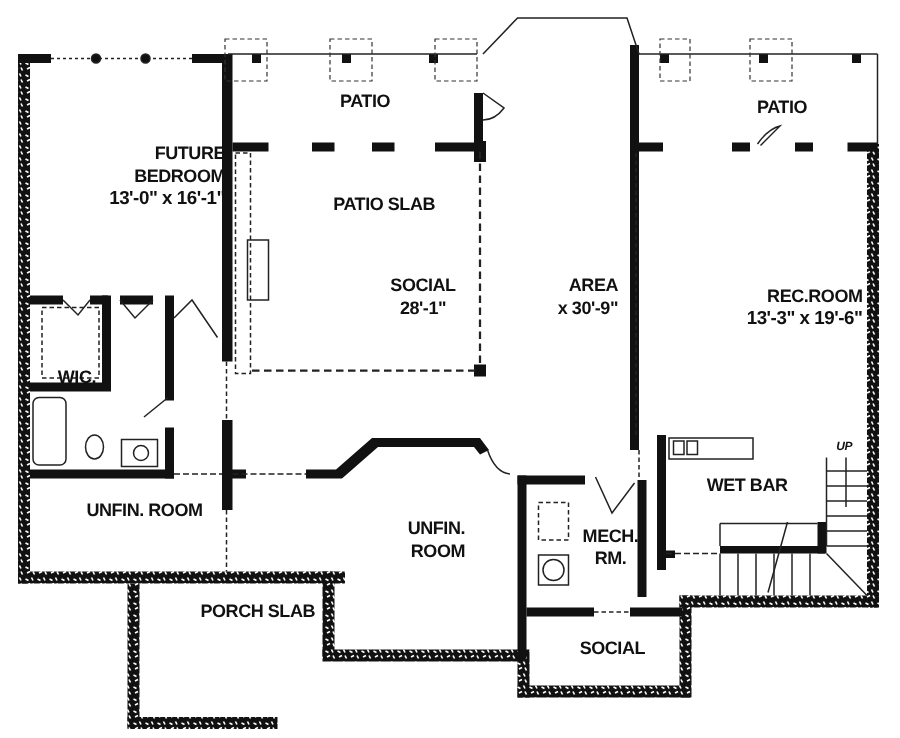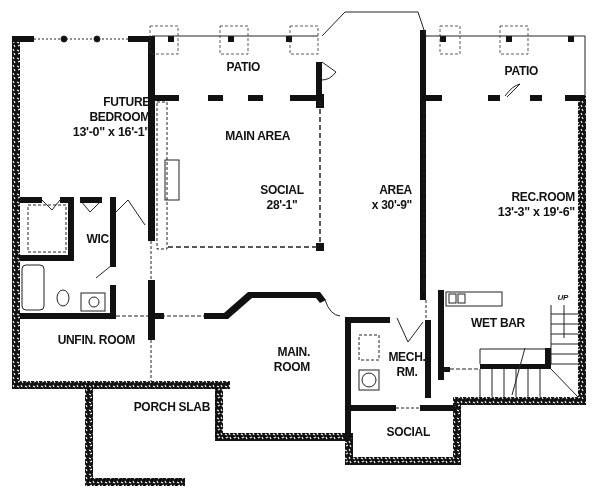--- a/index.html
+++ b/index.html
@@ -178,48 +178,48 @@
 
 <div class="lbl" style="left:200px; top:60px; width:60px;">
   <span>PATIO</span>
 </div>
 
 <div class="lbl" style="left:478px; top:64px; width:60px;">
   <span>PATIO</span>
 </div>
 
 <div class="lbl" style="left:190px; top:129px; width:100px;">
-  <span>MAIN AREA</span>
+  <span>PATIO SLAB</span>
 </div>
 
 <div class="lbl" style="left:258px; top:183px; width:48px; text-align:center;">
   <span>SOCIAL</span><br>
   <span>28'-1"</span>
 </div>
 
 <div class="lbl" style="left:322px; top:183px; width:90px; text-align:right;">
   <span>AREA</span><br>
   <span>x 30'-9"</span>
 </div>
 
 <div class="lbl" style="left:445px; top:190px; width:130px;">
   <span>REC.ROOM</span>
   <span class="dim">13'-3" x 19'-6"</span>
 </div>
 
-<div class="lbl" style="left:32px; top:232px; width:32px;margin-left:48px;">
+<div class="lbl" style="left:32px; top:244px; width:32px;">
   <span>WIC.</span>
 </div>
 
 <div class="lbl" style="left:35px; top:333px; width:100px;">
   <span>UNFIN. ROOM</span>
 </div>
 
 <div class="lbl" style="left:240px; top:345px; width:70px;">
-  <span>MAIN.</span><br>
+  <span>UNFIN.</span><br>
   <span>ROOM</span>
 </div>
 
 <div class="lbl" style="left:384px; top:350px; width:46px; text-align:center;">
   <span>MECH.</span><br>
   <span>RM.</span>
 </div>
 
 <div class="lbl" style="left:455px; top:316px; width:70px;">
   <span>WET BAR</span>

